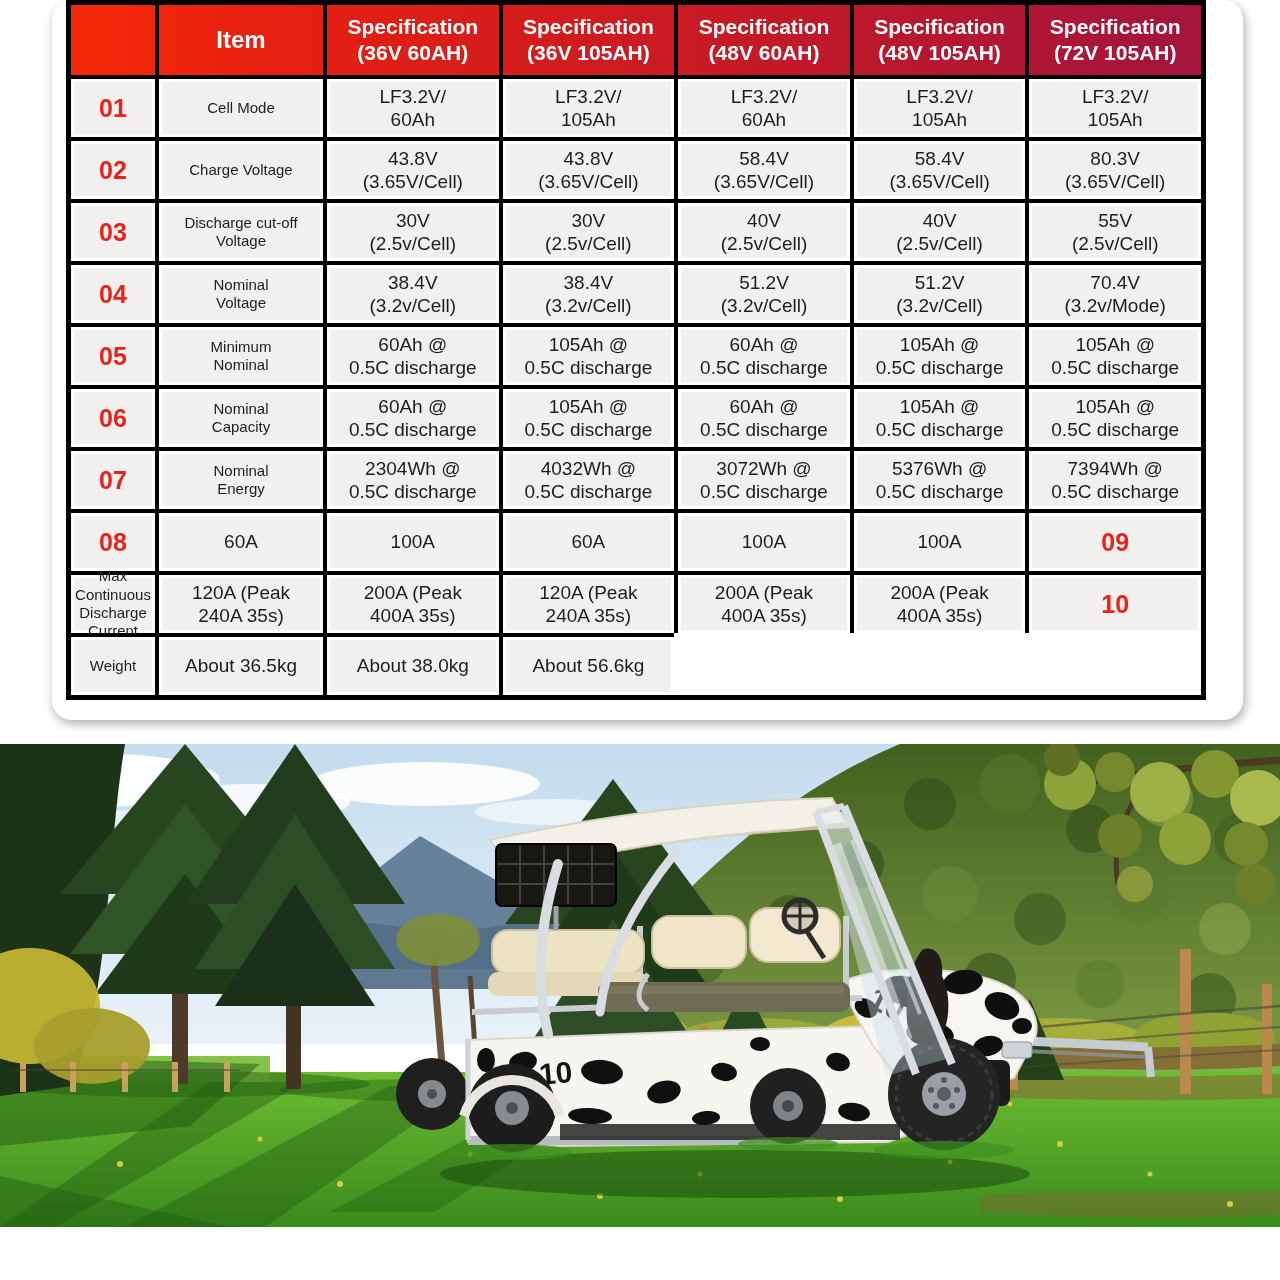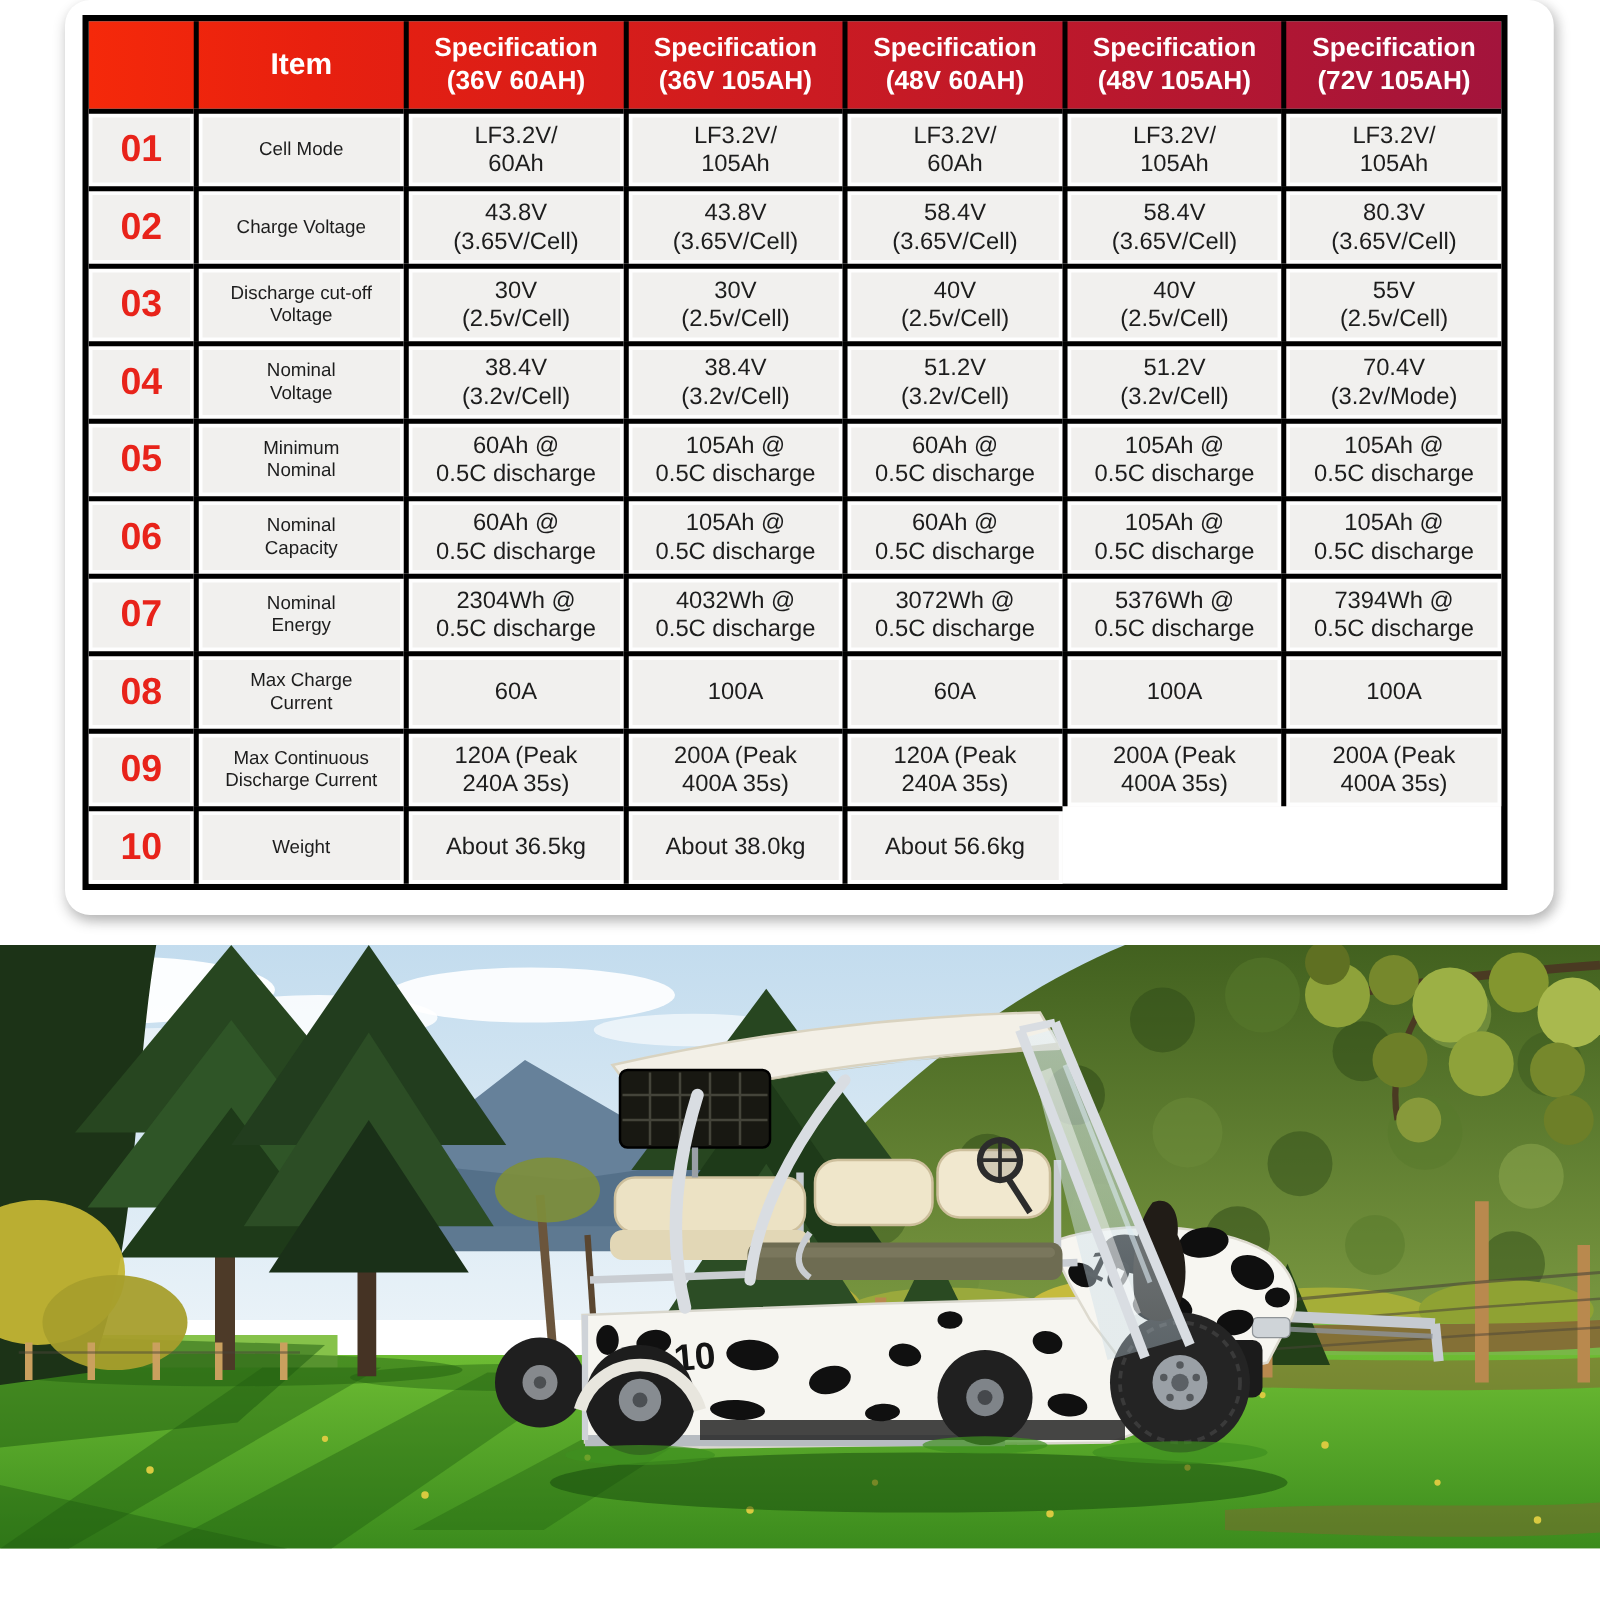--- a/index.html
+++ b/index.html
@@ -6,21 +6,21 @@
   body{
     width:1280px;height:1280px;overflow:hidden;background:#fff;
     font-family:"Liberation Sans", sans-serif;
     -webkit-font-smoothing:antialiased;
   }
   
   .spec-card{
     margin:0 37px 24px 52px;
     background:var(--card_bg,#fff);
     border-radius:20px;
-    padding:12px 37px 20px 14px;
+    padding:0 37px 20px 14px;
     box-shadow:0 5px 10px rgba(0,0,0,.20), 5px 3px 9px rgba(0,0,0,.13);
   }
   .spec-table{
     display:grid;
     grid-template-columns:84px 168px repeat(5,1fr);
     border:5px solid var(--grid_border,#000);
     background:
       linear-gradient(90deg,var(--header_grad_start,#f5290a) 0%,var(--header_grad_mid,#e8200f) 16%,var(--header_grad_end,#a3143c) 100%) no-repeat 0 0 / 100% 74px,
       #fff;
   }
@@ -34,21 +34,21 @@
   .th{
     height:70px;color:var(--header_text,#fff);
     font-weight:700;font-size:21px;background:transparent;
   }
   .th.item-h{font-size:24px;}
   .td{
     height:62px;background:var(--cell_bg,#f1f0ee);
     box-shadow:inset 0 0 0 3px rgba(255,255,255,.9);
     color:var(--cell_text,#1d1d1d);font-size:19px;
   }
-  .td.num{color:var(--row_number_red,#e8231a);font-weight:700;font-size:30px;}
+  .td.num{color:var(--row_number_red,#e8231a);font-weight:700;font-size:25px;}
   .td.item{font-size:15px;}
   
   .photo-wrap{width:1280px;height:483px;overflow:hidden;}
   .photo-wrap svg{display:block;}
   text.cart-num{font-family:"Liberation Sans",sans-serif;font-weight:700;}
 </style>
 </head>
 <body>
 
 <div class="spec-card">
@@ -157,22 +157,20 @@
     <div class="cell td">4032Wh @
 0.5C discharge</div>
     <div class="cell td">3072Wh @
 0.5C discharge</div>
     <div class="cell td">5376Wh @
 0.5C discharge</div>
     <div class="cell td">7394Wh @
 0.5C discharge</div>
 
     <div class="cell td num">08</div>
-    <div class="cell td item">Max Charge
-Current</div>
     <div class="cell td">60A</div>
     <div class="cell td">100A</div>
     <div class="cell td">60A</div>
     <div class="cell td">100A</div>
     <div class="cell td">100A</div>
 
     <div class="cell td num">09</div>
     <div class="cell td item">Max Continuous
 Discharge Current</div>
     <div class="cell td">120A (Peak

